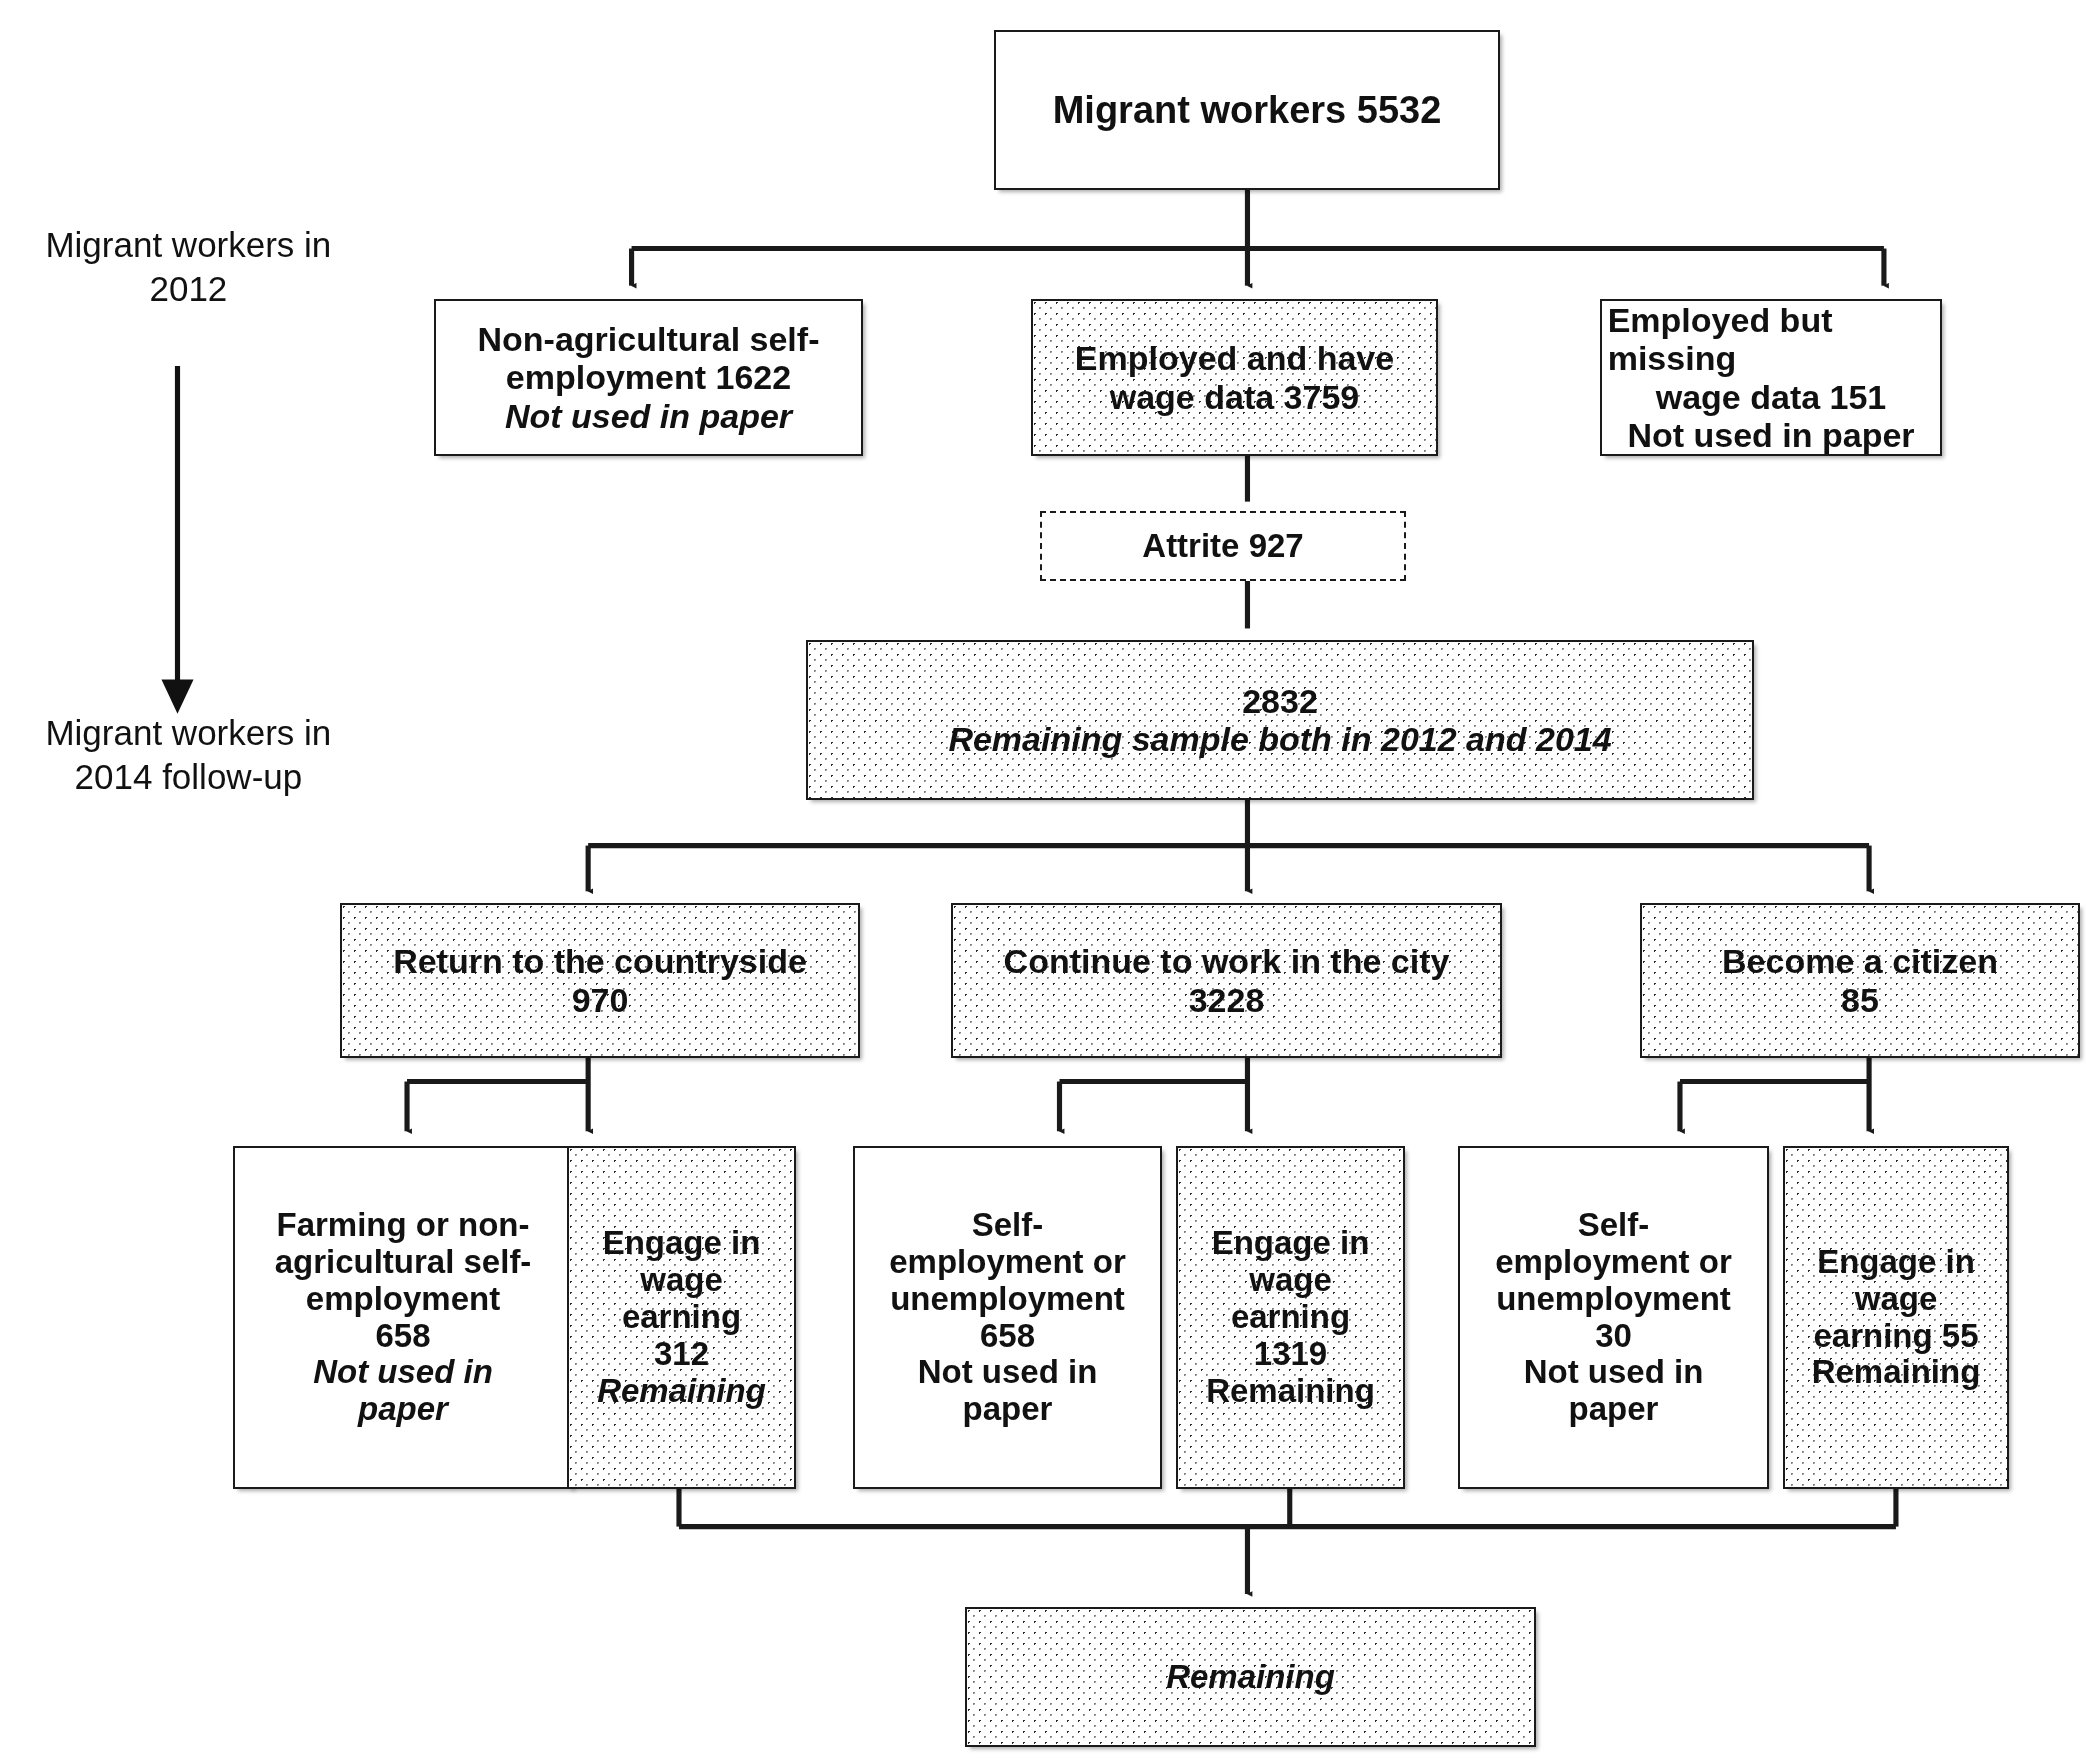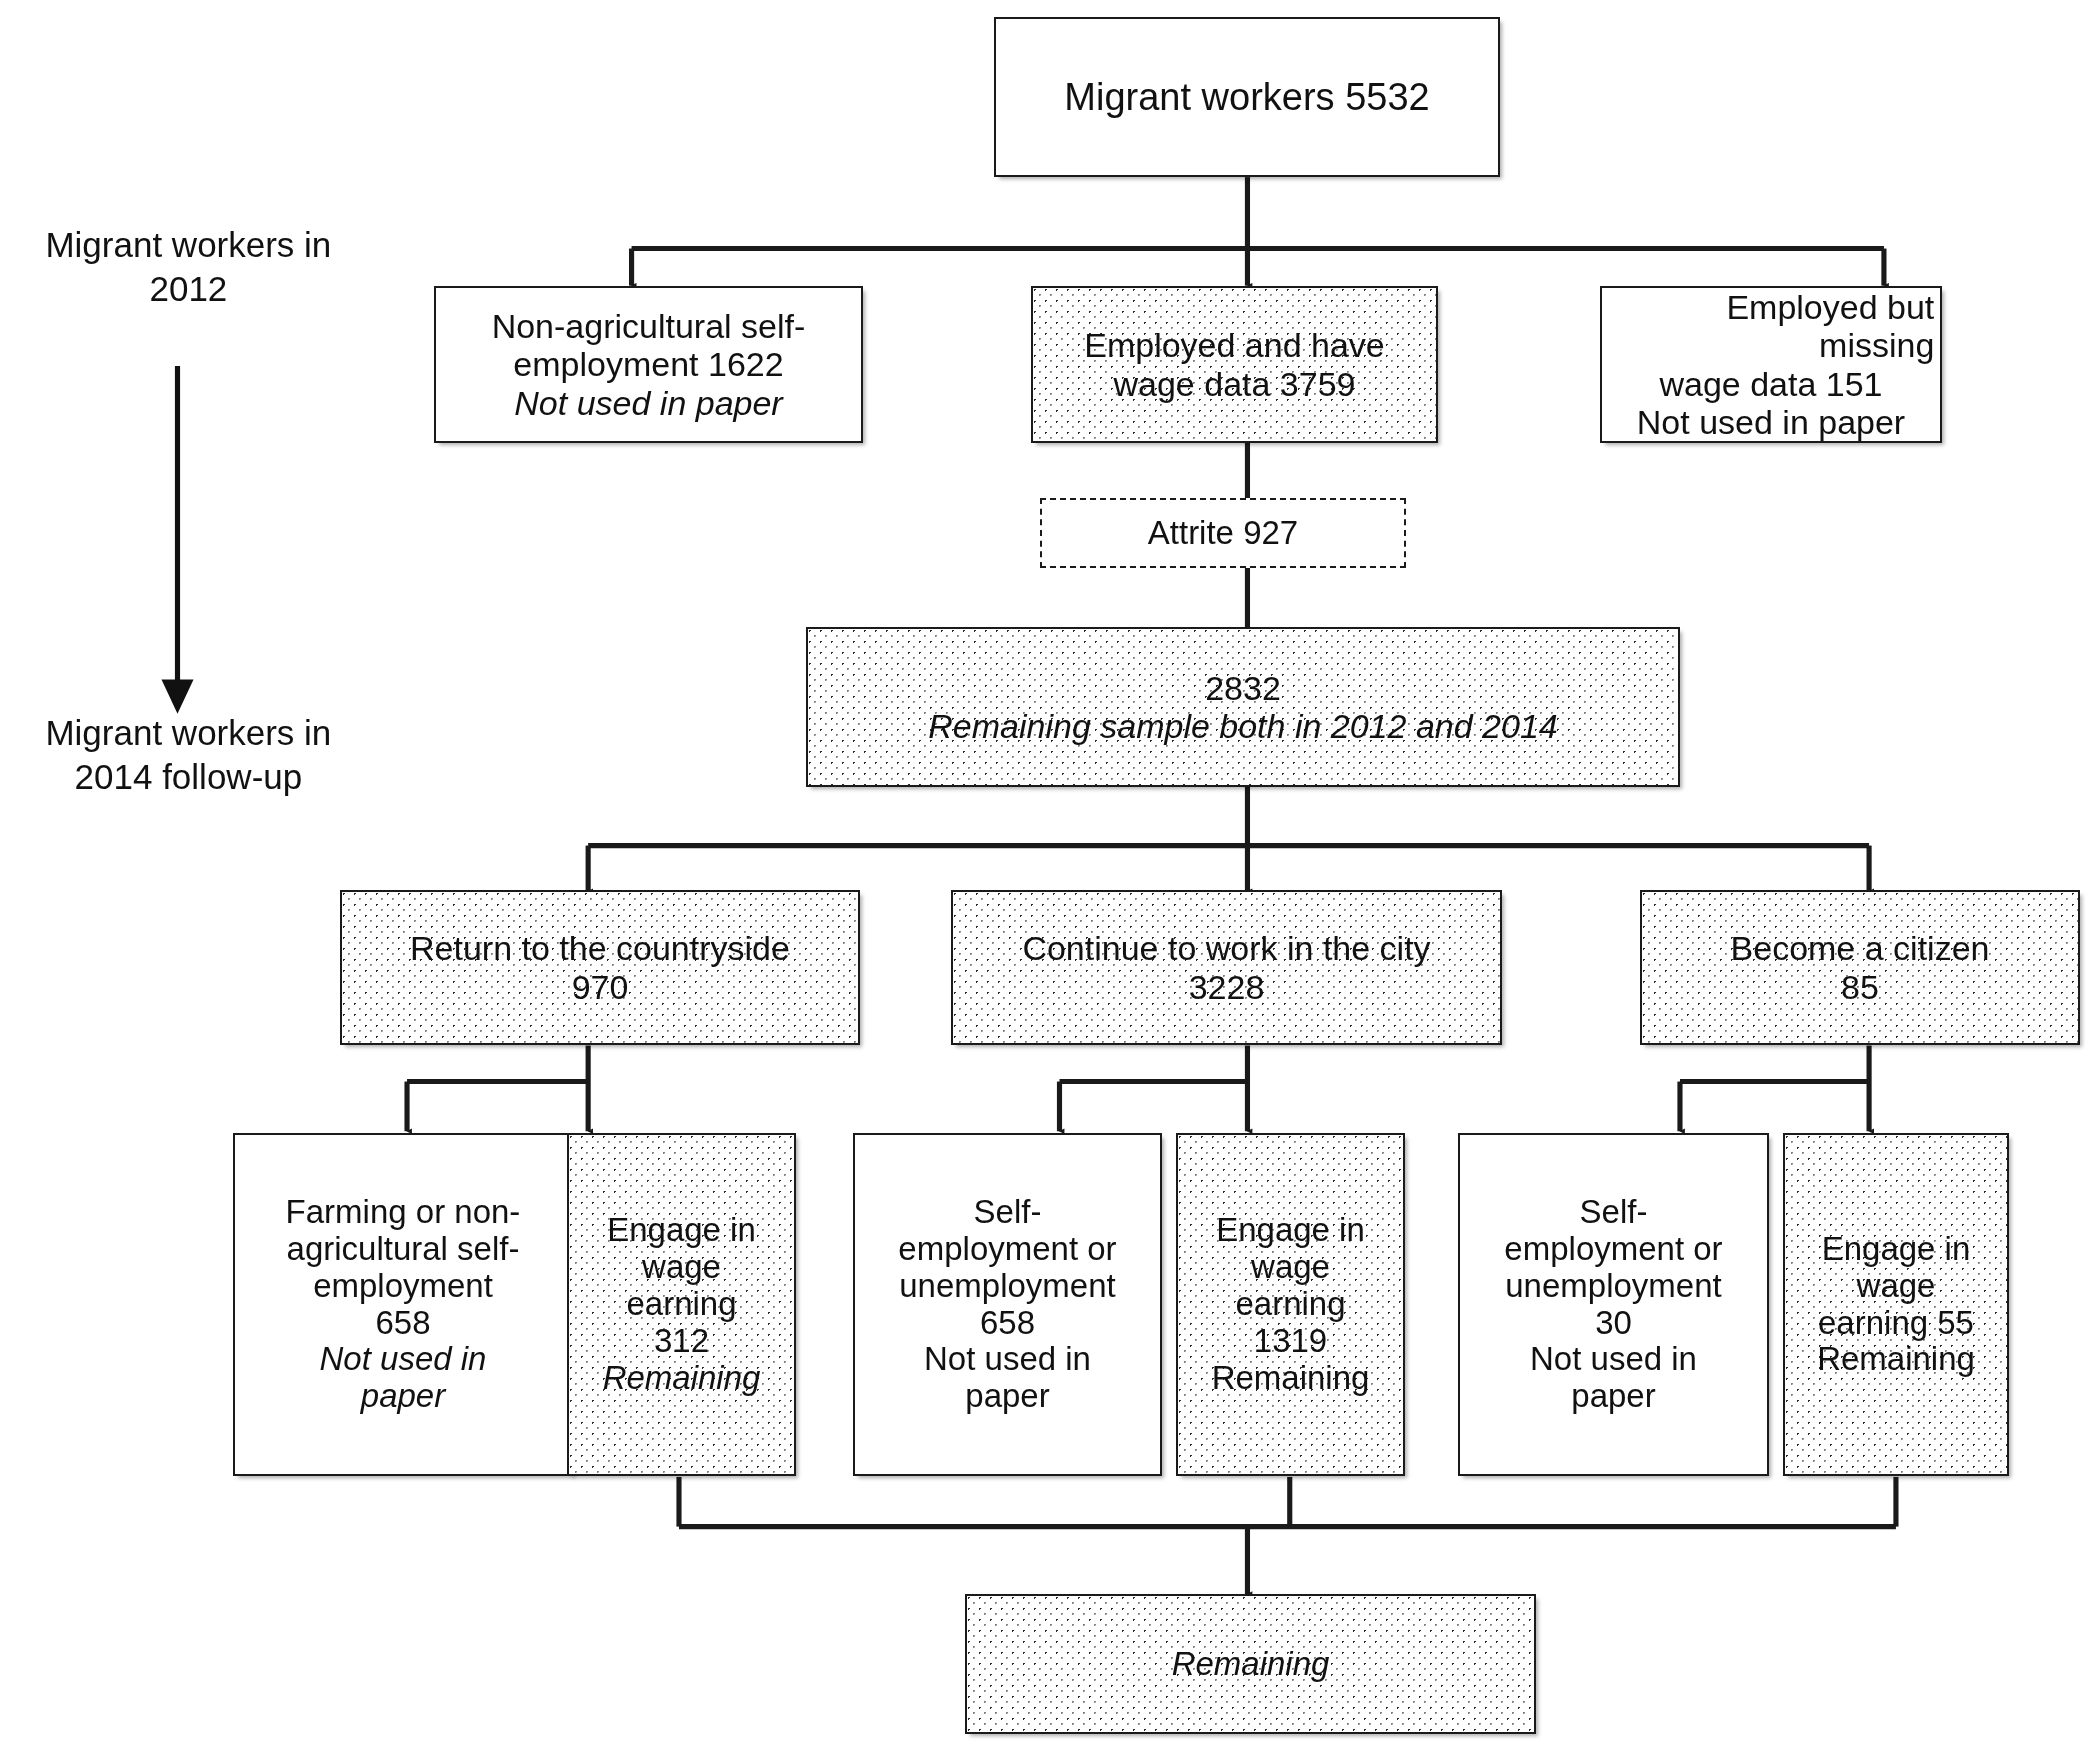--- a/index.html
+++ b/index.html
@@ -15,27 +15,28 @@
 
   .node{
     position:absolute;
     box-sizing:border-box;
     border:2.3px solid #1a1a1a;
     background:#ffffff;
     display:flex;
     flex-direction:column;
     align-items:center;
     justify-content:center;
-    text-align:right;
+    text-align:left;
     color:#111111;
-    font-weight:normal;
+    font-weight:bold;
     line-height:1.12;
     box-shadow:3.4px 3.4px 4px -1.7px rgba(0,0,0,0.32);
     padding:3.4px 5.7px;
     z-index:3;
+    margin-top:13px;
   }
   
   .dotted{
     background-color:#ffffff;
     background-image:
       radial-gradient(circle at 1.7px 1.7px, #2b2b2b 1px, rgba(0,0,0,0) 1.1px),
       radial-gradient(circle at 6.9px 6.9px, #7d7d7d 0.7px, rgba(0,0,0,0) 1px);
     background-size:11px 11px, 11px 11px;
     background-position:0 0, 0 0;
   }
@@ -138,21 +139,21 @@
   <div class="node" style="left:1600px; top:286px; width:342px; height:157px; font-size:34px;">
     <span class="ln">Employed but missing</span>
     <span class="ln">wage data  151</span>
     <span class="ln">Not used in paper</span>
   </div>
 
   <div class="node dashed" style="left:1040px; top:498px; width:366px; height:70px; font-size:33px;">
     <span class="ln">Attrite 927</span>
   </div>
 
-  <div class="node dotted" style="left:806px; top:627px; width:874px; height:160px; font-size:34px;">
+  <div class="node dotted" style="left:806px; top:627px; width:948px; height:160px; font-size:34px;">
     <span class="ln">2832</span>
     <span class="ln ital">Remaining sample both in 2012 and 2014</span>
   </div>
 
   <div class="node dotted" style="left:340px; top:890px; width:520px; height:155px; font-size:34px;">
     <span class="ln">Return to the countryside</span>
     <span class="ln">970</span>
   </div>
 
   <div class="node dotted" style="left:951px; top:890px; width:551px; height:155px; font-size:34px;">

